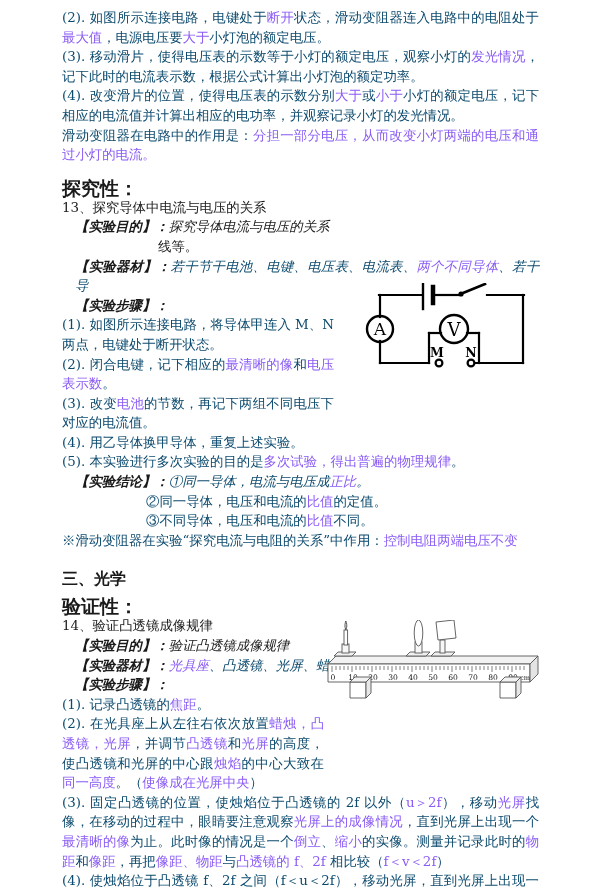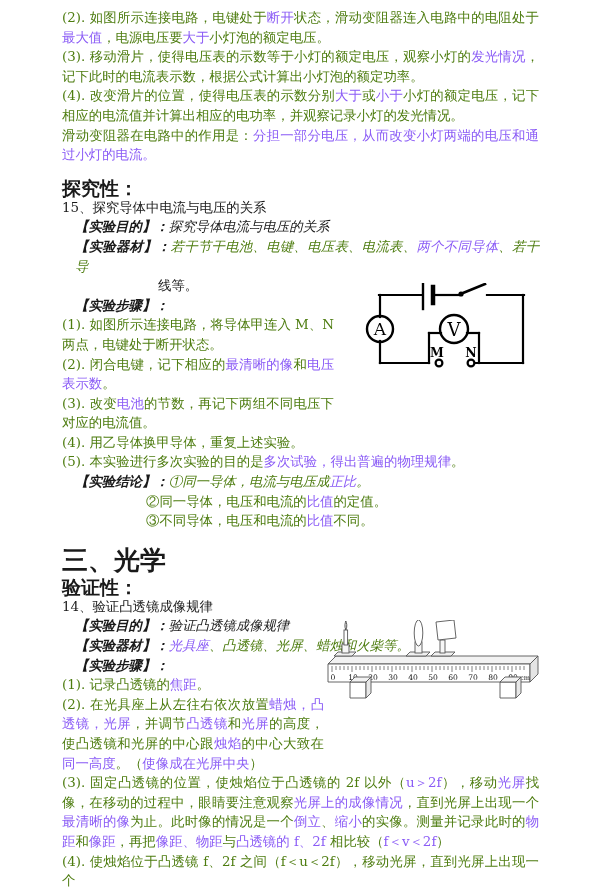--- a/index.html
+++ b/index.html
@@ -29,27 +29,27 @@
   }
   .line {
     font-size: 13.4px;
     line-height: 19.6px;
     white-space: pre-wrap;
     letter-spacing: 0px;
     text-align: justify;
     text-justify: inter-ideograph;
   }
   .red { color: #8b5cf6; }
-  .blk { color: #4d7c0f; }
+  .blk { color: #0c4a6e; }
   .b { font-weight: bold; }
   .hang { padding-left: 13px; font-style: italic; }
   .hang2 { padding-left: 84px; }
   .hang3 { padding-left: 96px; }
   .section-head {
-    font-size: 26px;
+    font-size: 16px;
     font-weight: bold;
     line-height: 30px;
     padding-top: 14px;
     padding-bottom: 2px;
     font-family: "DejaVu Sans", "Liberation Sans", sans-serif;
   }
   .sub-head {
     font-size: 19px;
     font-weight: bold;
     line-height: 20px;
@@ -87,39 +87,40 @@
   <div class="doc">
 
     <div class="line"><span class="blk">(2). 如图所示连接电路，电键处于</span><span class="red">断开</span><span class="blk">状态，滑动变阻器连入电路中的电阻处于</span><span class="red">最大值</span><span class="blk">，电源电压要</span><span class="red">大于</span><span class="blk">小灯泡的额定电压。</span></div>
     <div class="line"><span class="blk">(3). 移动滑片，使得电压表的示数等于小灯的额定电压，观察小灯的</span><span class="red">发光情况</span><span class="blk">，记下此时的电流表示数，根据公式计算出小灯泡的额定功率。</span></div>
     <div class="line"><span class="blk">(4). 改变滑片的位置，使得电压表的示数分别</span><span class="red">大于</span><span class="blk">或</span><span class="red">小于</span><span class="blk">小灯的额定电压，记下相应的电流值并计算出相应的电功率，并观察记录小灯的发光情况。</span></div>
     <div class="line"><span class="blk">滑动变阻器在电路中的作用是：</span><span class="red">分担一部分电压，从而改变小灯两端的电压和通过小灯的电流。</span></div>
 
     <div class="gap"></div>
 
     <div class="sub-head">探究性：</div>
-    <div class="line">15、探究导体中电流与电压的关系</div>
+    <div class="line">13、探究导体中电流与电压的关系</div>
 
     <div class="line hang"><span class="b">【实验目的】：</span><span>探究导体电流与电压的关系</span></div>
 
+    <div class="line hang3">线等。</div>
     <div class="line hang"><span class="b">【实验器材】：</span><span><span class="blk">若干节干电池、电键、电压表、电流表、</span><span class="red">两个不同导体</span><span class="blk">、若干导</span></span></div>
-    <div class="line hang3">线等。</div>
 
     <div class="line hang b">【实验步骤】：</div>
 
     <div class="line narrow"><span class="blk">(1). 如图所示连接电路，将导体甲连入 M、N 两点，电键处于断开状态。</span></div>
     <div class="line narrow"><span class="blk">(2). 闭合电键，记下相应的</span><span class="red">最清晰的像</span><span class="blk">和</span><span class="red">电压表示数</span><span class="blk">。</span></div>
     <div class="line narrow"><span class="blk">(3). 改变</span><span class="red">电池</span><span class="blk">的节数，再记下两组不同电压下对应的电流值。</span></div>
     <div class="line"><span class="blk">(4). 用乙导体换甲导体，重复上述实验。</span></div>
     <div class="line"><span class="blk">(5). 本实验进行多次实验的目的是</span><span class="red">多次试验，得出普遍的物理规律</span><span class="blk">。</span></div>
 
     <div class="line hang"><span class="b">【实验结论】：</span><span><span class="blk">①同一导体，电流与电压成</span><span class="red">正比</span><span class="blk">。</span></span></div>
     <div class="line hang2"><span class="blk">②同一导体，电压和电流的</span><span class="red">比值</span><span class="blk">的定值。</span></div>
     <div class="line hang2"><span class="blk">③不同导体，电压和电流的</span><span class="red">比值</span><span class="blk">不同。</span></div>
 
+    <div class="line"><span class="blk">※滑动变阻器在实验“探究电流与电阻的关系”中作用：</span><span class="red">控制电阻两端电压不变</span></div>
 
     <div class="section-head">三、光学</div>
     <div class="sub-head">验证性：</div>
     <div class="line">14、验证凸透镜成像规律</div>
 
     <div class="line hang"><span class="b">【实验目的】：</span><span>验证凸透镜成像规律</span></div>
 
     <div class="line hang"><span class="b">【实验器材】：</span><span><span class="red">光具座</span><span class="blk">、凸透镜、光屏、蜡烛和火柴等。</span></span></div>
 
     <div class="line hang b">【实验步骤】：</div>

